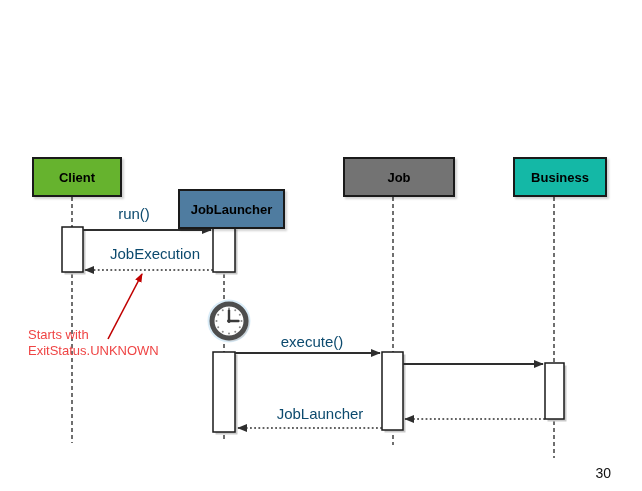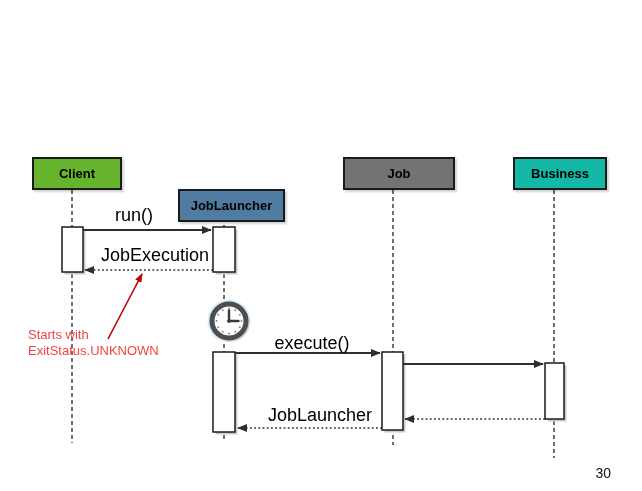--- a/index.html
+++ b/index.html
@@ -7,36 +7,36 @@
     position: relative;
     width: 642px;
     height: 491px;
     background: #ffffff;
     overflow: hidden;
     font-family: "Liberation Sans", sans-serif;
   }
   .actor {
     position: absolute;
     box-sizing: border-box;
-    height: 33px;
+    height: 40px;
     border: 2px solid #1a1a1a;
     display: flex;
     align-items: center;
     justify-content: center;
     font-size: 13px;
     font-weight: bold;
     color: #000;
     box-shadow: 2px 2px 2px rgba(0,0,0,0.18);
     z-index: 3;
   }
   .msg-label {
     position: absolute;
     transform: translateX(-50%);
-    font-size: 18px;
-    color: #000000;
+    font-size: 15px;
+    color: #0c4a6e;
     white-space: nowrap;
     z-index: 4;
   }
   .annotation {
     position: absolute;
     left: 28px;
     top: 327px;
     font-size: 13px;
     line-height: 15.5px;
     white-space: nowrap;

